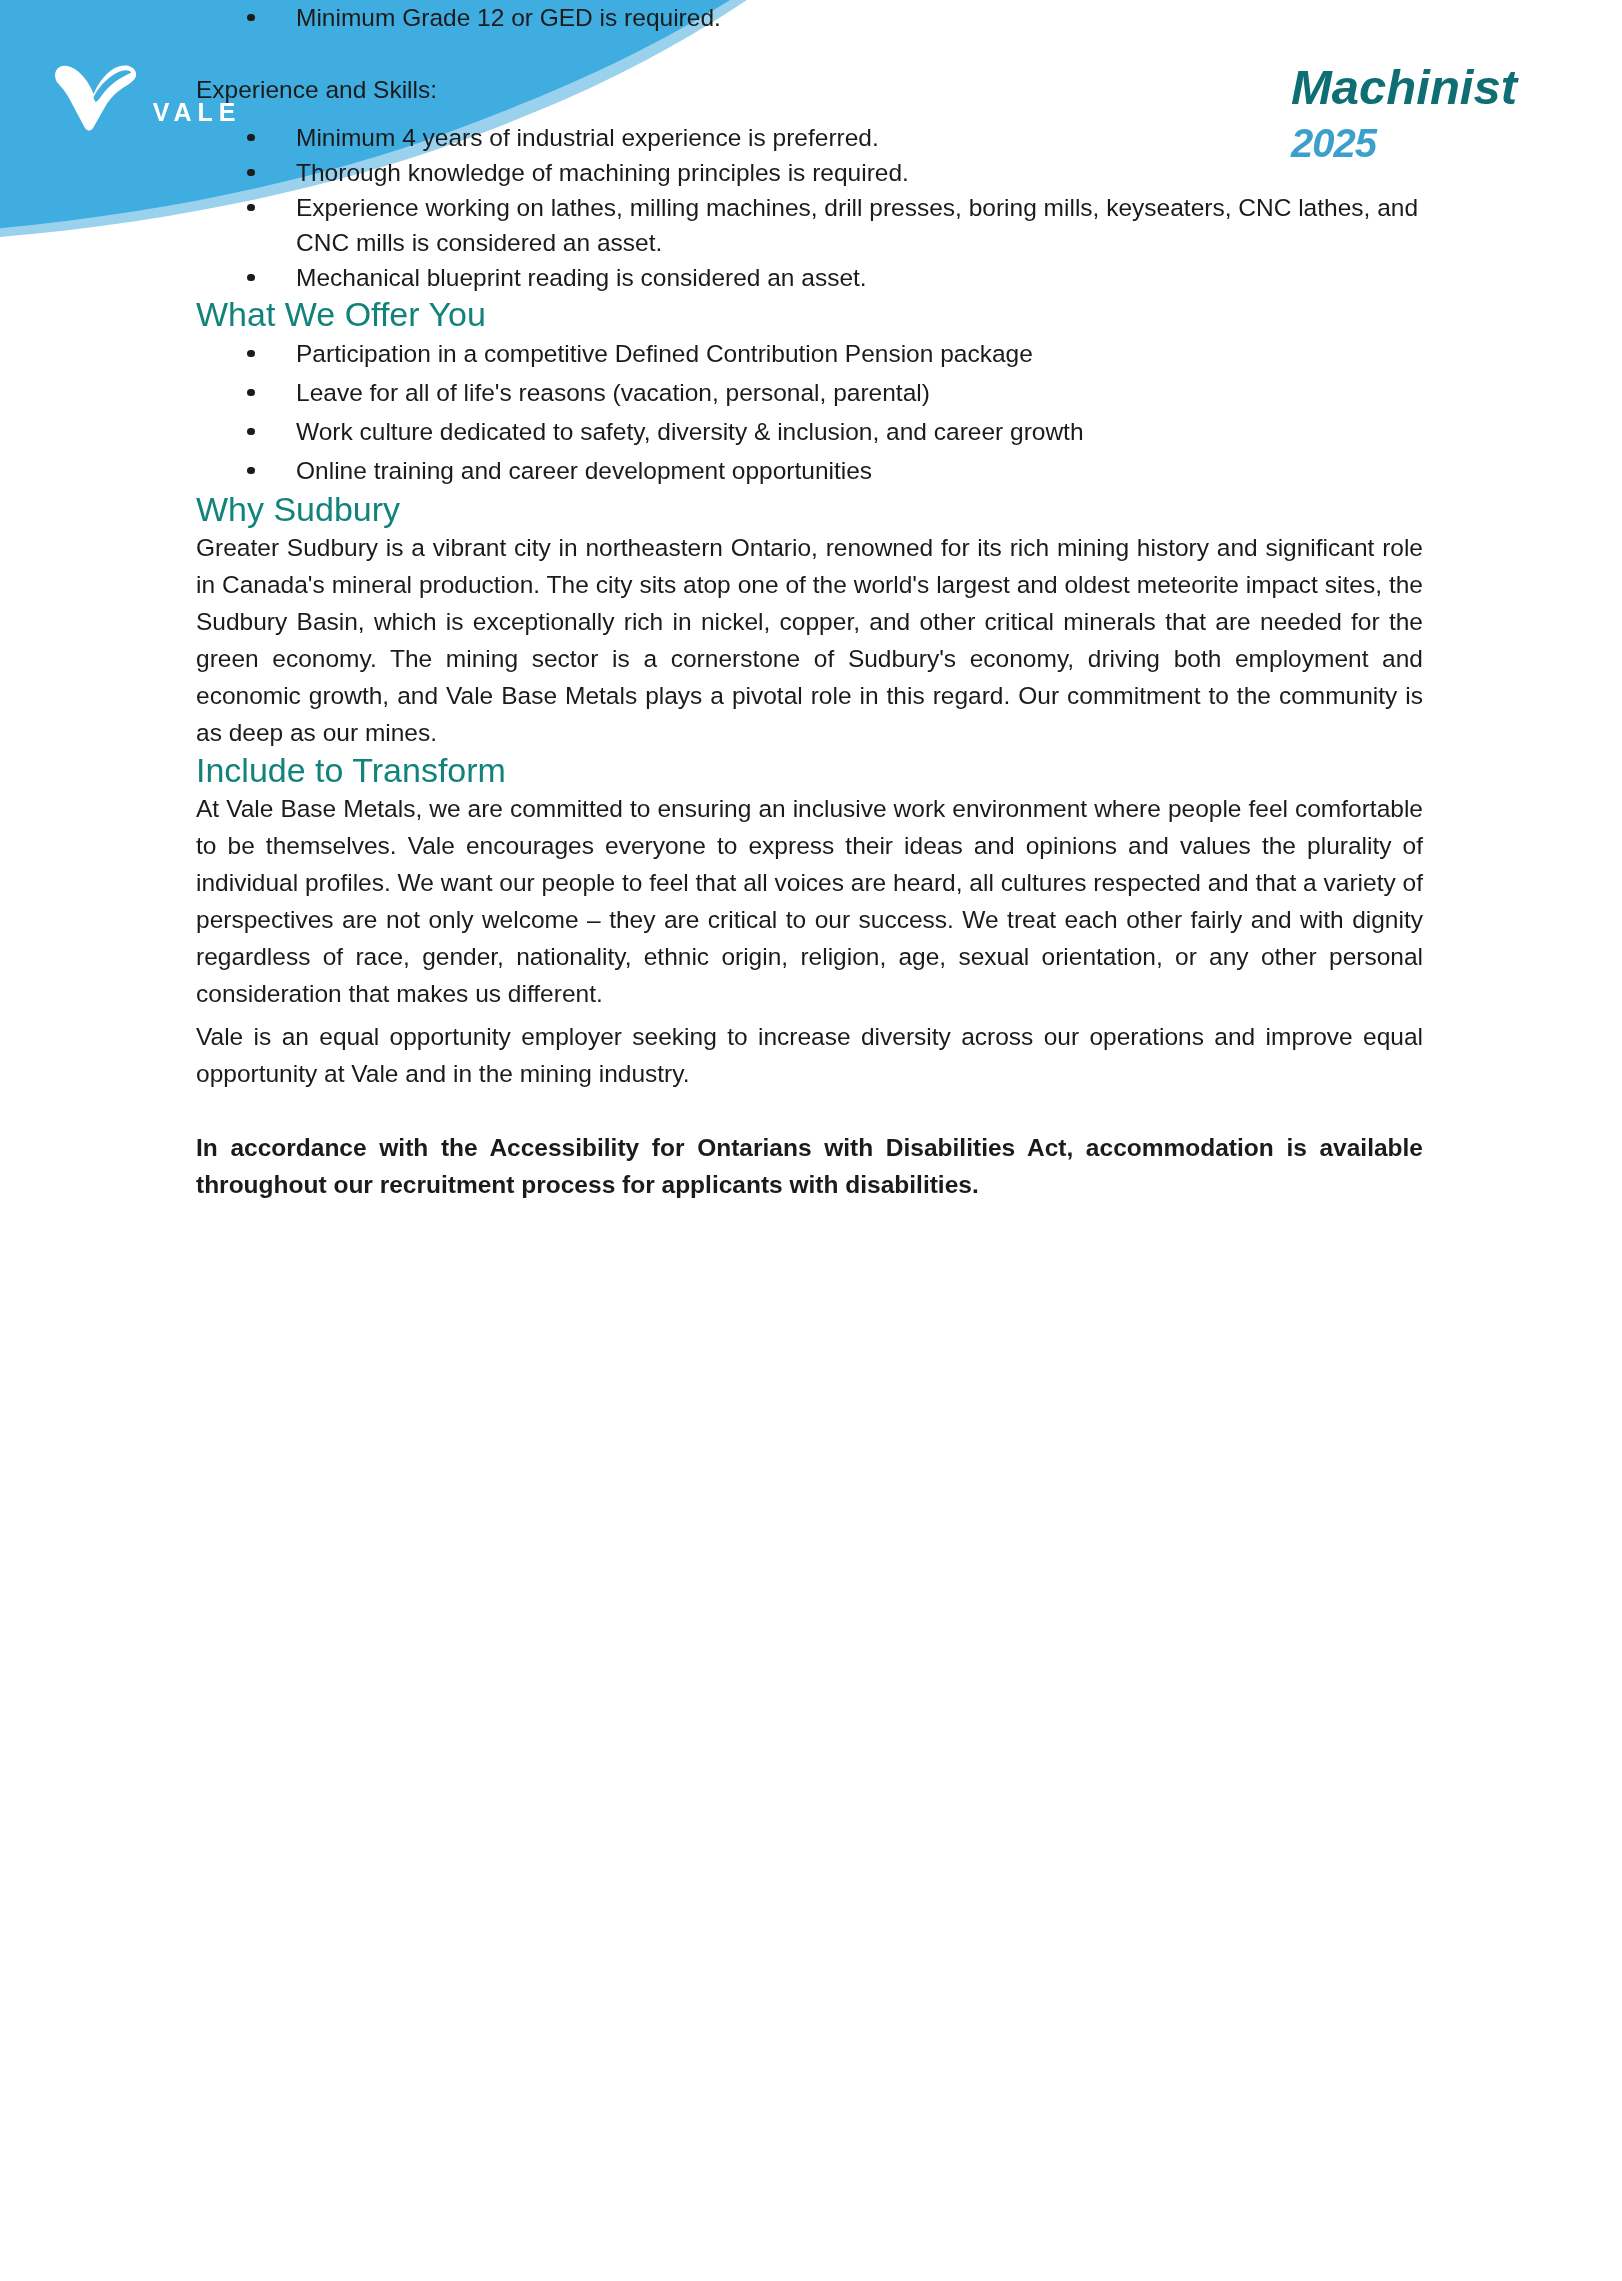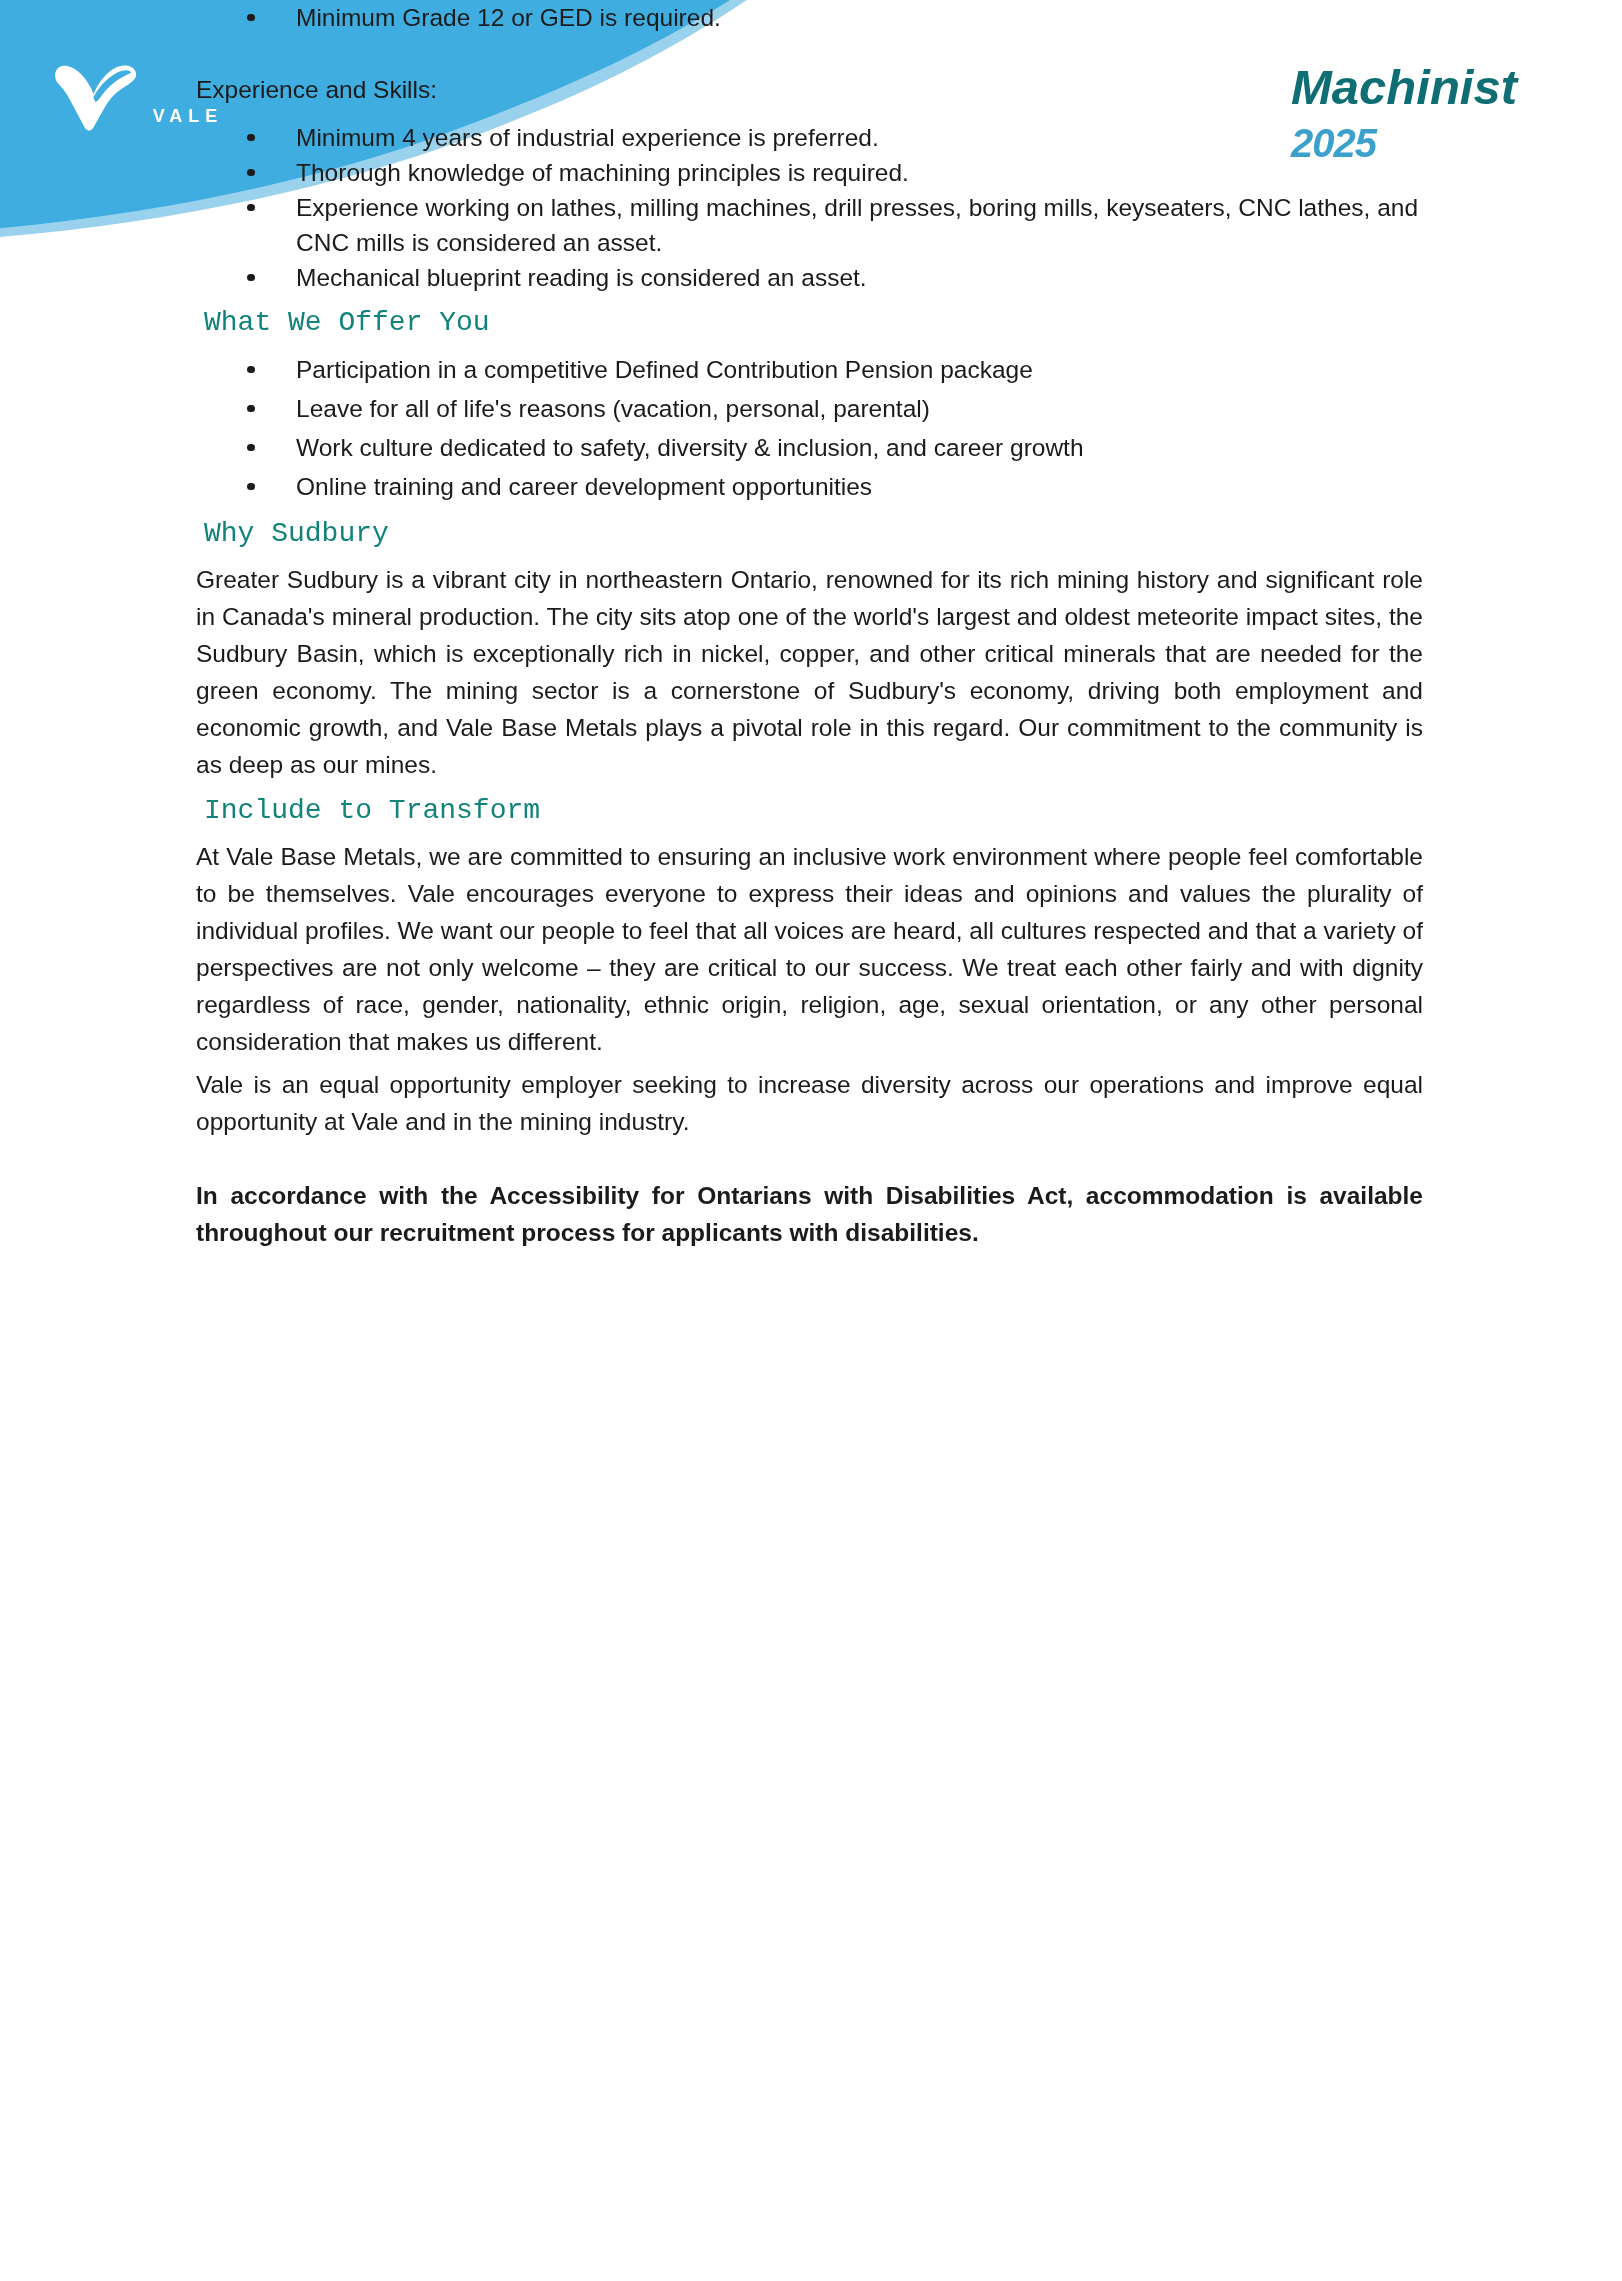--- a/index.html
+++ b/index.html
@@ -13,21 +13,21 @@
   }
   .page { position: absolute; inset: 0; }
 
   
   .header { position: absolute; top: 0; left: 0; width: 1622px; height: 245px; }
   .wave { position: absolute; top: 0; left: 0; width: 1622px; height: 240px; display: block; }
 
   .logo { position: absolute; top: 57px; left: 51px; display: flex; align-items: flex-end; }
   .logo-mark { width: 90px; height: 78px; display: block; }
   .wordmark {
-    color: #ffffff; font-size: 18px; font-weight: bold;
+    color: #ffffff; font-size: 25px; font-weight: bold;
     letter-spacing: 5.9px; line-height: 1; margin: 0 0 9.8px 11.8px;
   }
 
   .title-block { position: absolute; top: 61px; right: 105px; font-style: italic; }
   .doc-title {
     font-size: 49px; font-weight: 700; line-height: 1.1;
     color: var(--title-teal, #0e6e74);
   }
   .doc-year {
     font-size: 40px; font-weight: 700; letter-spacing: -1px;
@@ -49,23 +49,22 @@
   }
   .tight li { line-height: 35px; }
   .tight li::before { top: 13.7px; }
   .loose li { line-height: 39px; }
   .loose li::before { top: 15.7px; }
   .skills { margin-top: 13px; }
 
   .plain-heading { margin-top: 37px; line-height: 35px; }
 
   h2.teal {
-    font-size: 28px; font-weight: 500; margin: 8px; line-height: 39px;
+    font-size: 34px; font-weight: 500; margin: 0; line-height: 39px;
     color: var(--heading-teal, #11837b);
-    font-family: Liberation Mono, monospace;
   }
   .offer-h { margin-top: 65px; }
   .why-h { margin-top: 77px; }
   .include-h { margin-top: 83px; }
 
   .para { margin: 0; text-align: justify; }
   .p2 { margin-top: 6px; }
   .p3 { margin-top: 37px; font-weight: bold; }
 </style>
 </head>

